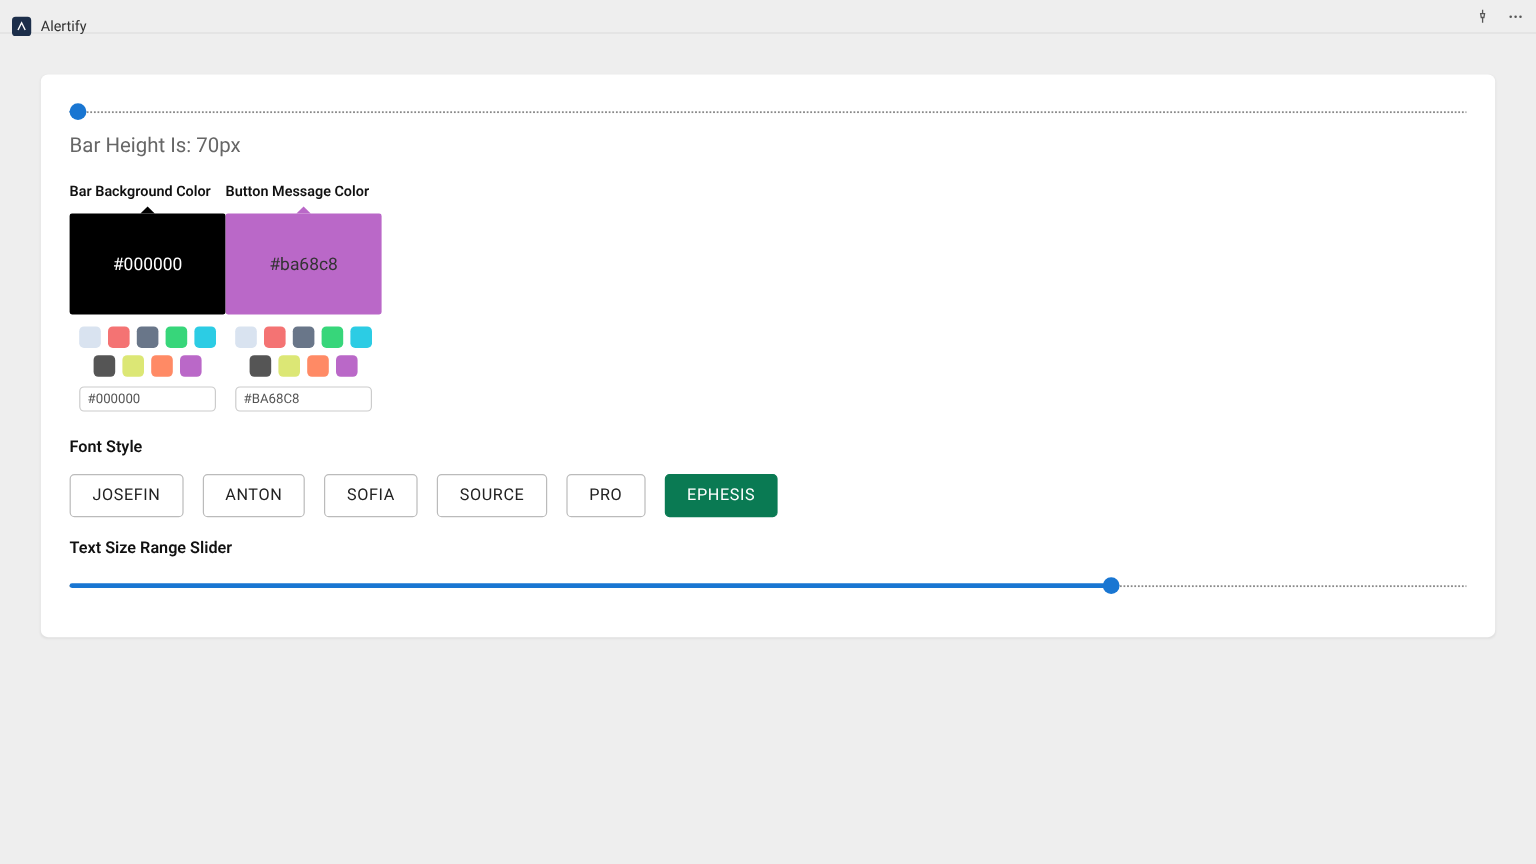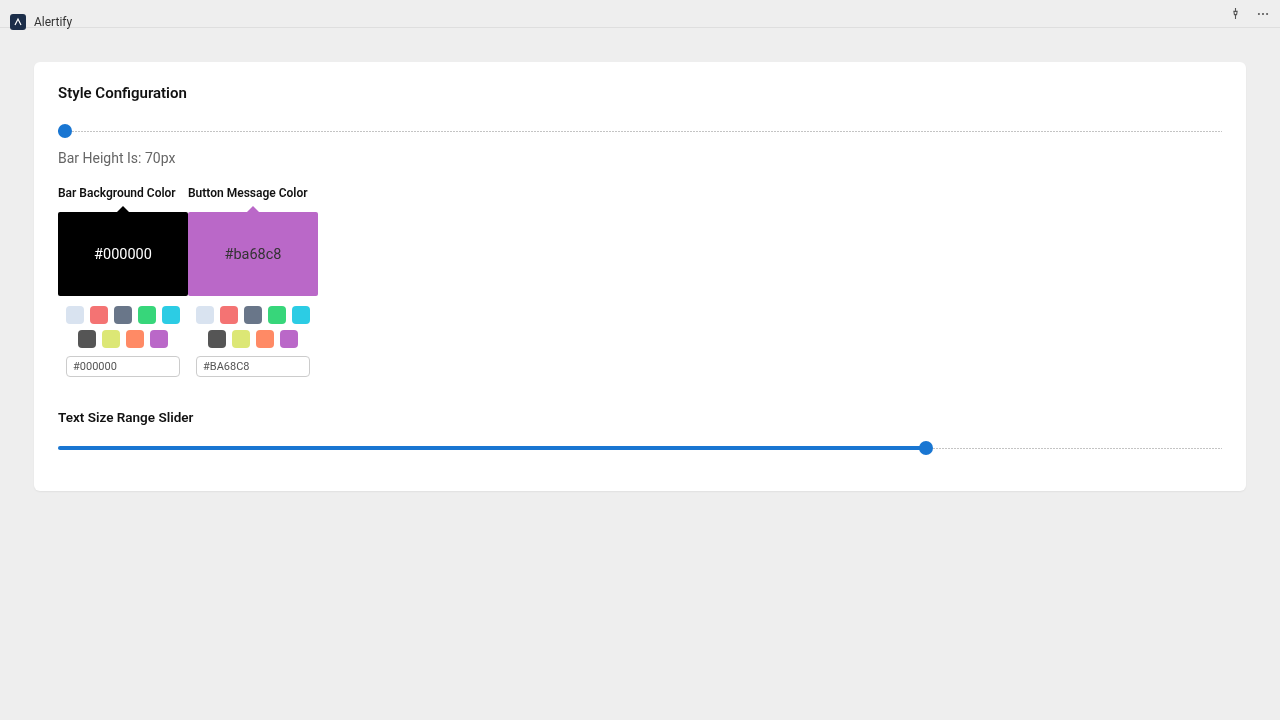--- a/index.html
+++ b/index.html
@@ -19,39 +19,39 @@
 
 .card { background: #fff; border-radius: 6px; padding: 22px 24px 24px 24px; box-shadow: 0 1px 2px rgba(0,0,0,0.06); }
 .card-title { font-size: 15px; font-weight: 600; color: #111; margin-bottom: 20px; }
 
 .section-label { font-size: 13.5px; font-weight: 600; color: #111; margin-bottom: 14px; }
 
 .slider-wrap { position: relative; height: 18px; margin-bottom: 10px; }
 .slider-track { position: absolute; top: 8px; left: 0; right: 0; height: 3px; background-image: radial-gradient(circle, #888 0.7px, transparent 0.7px); background-size: 3px 3px; background-repeat: repeat-x; background-position: center; }
 .slider-fill { position: absolute; top: 7px; left: 0; height: 4px; background: #1976d2; border-radius: 2px; }
 .slider-thumb { position: absolute; top: 2px; width: 14px; height: 14px; background: #1976d2; border-radius: 50%; margin-left: -7px; cursor: pointer; }
-.slider-status { font-size: 14px; color: #666; margin-bottom: 20px; }
+.slider-status { font-size: 17px; color: #666; margin-bottom: 20px; }
 
 .color-pickers { display: flex; margin-bottom: 22px; }
 .color-picker { width: 130px; position: relative; }
 .picker-label { font-size: 12px; font-weight: 600; color: #111; margin-bottom: 12px; white-space: nowrap; }
 .color-preview { width: 130px; height: 84px; display: flex; align-items: center; justify-content: center; font-size: 14.5px; position: relative; border-radius: 2px; margin-bottom: 10px; }
 .color-preview::before { content: ""; position: absolute; top: -6px; left: 50%; margin-left: -6px; border-left: 6px solid transparent; border-right: 6px solid transparent; border-bottom: 6px solid var(--preview-bg); }
 
 .swatches { display: flex; flex-wrap: wrap; gap: 6px; justify-content: center; margin-bottom: 8px; }
 .swatch { width: 18px; height: 18px; border-radius: 4px; cursor: pointer; }
 
 .hex-input { width: 114px; margin: 0 auto; display: block; padding: 3px 6px; font-size: 11px; border: 1px solid #ccc; border-radius: 4px; color: #555; }
 
 .font-style-section { margin-bottom: 18px; }
 .font-buttons { display: flex; gap: 16px; }
 .font-btn { padding: 9px 18px; border: 1px solid #bbb; background: #fff; border-radius: 4px; font-size: 13.5px; letter-spacing: 0.5px; cursor: pointer; color: #222; }
 .font-btn.active { background: #0a7a53; color: #fff; border-color: #0a7a53; }
 
-.text-size-section { margin-top: 32px; }
+.text-size-section { margin-top: 18px; }
 </style>
 </head>
 <body>
 
 <div class="topbar">
   <div class="topbar-left">
     <div class="app-icon">
       <svg width="10" height="10" viewBox="0 0 10 10">
           <path d="M2 8 L5 2 L8 8" stroke="#fff" stroke-width="1.2" fill="none"></path>
         </svg>
@@ -69,21 +69,20 @@
           <circle cx="5" cy="12" r="1.8"></circle>
           <circle cx="12" cy="12" r="1.8"></circle>
           <circle cx="19" cy="12" r="1.8"></circle>
         </svg>
     </span>
   </div>
 </div>
 
 <div class="workspace">
   <div class="card">
-    <div class="card-title">Style Configuration</div>
 
     <div class="slider-wrap">
       <div class="slider-track"></div>
       <div class="slider-fill" id="bar-fill" style="width: 0.6%;"></div>
       <div class="slider-thumb" id="bar-thumb" style="left: 0.6%;"></div>
     </div>
     <div class="slider-status" id="bar-status">Bar Height Is: 70px</div>
 
     <div class="color-pickers" id="pickers-row">
         <div class="color-picker">
@@ -113,20 +112,31 @@
             <div class="swatch" style="background: rgb(44, 204, 228);"></div>
             <div class="swatch" style="background: rgb(85, 85, 85);"></div>
             <div class="swatch" style="background: rgb(220, 231, 117);"></div>
             <div class="swatch" style="background: rgb(255, 138, 101);"></div>
             <div class="swatch" style="background: rgb(186, 104, 200);"></div>
           </div>
           <input class="hex-input" value="#BA68C8" style="">
         </div>
       </div>
 
+    <div class="font-style-section">
+      <div class="section-label">Font Style</div>
+      <div class="font-buttons" id="font-buttons">
+          <button class="font-btn">JOSEFIN</button>
+          <button class="font-btn">ANTON</button>
+          <button class="font-btn">SOFIA</button>
+          <button class="font-btn">SOURCE</button>
+          <button class="font-btn">PRO</button>
+          <button class="font-btn active">EPHESIS</button>
+        </div>
+    </div>
 
     <div class="text-size-section">
       <div class="section-label">Text Size Range Slider</div>
       <div class="slider-wrap">
         <div class="slider-track"></div>
         <div class="slider-fill" id="text-fill" style="width: 74.6%;"></div>
         <div class="slider-thumb" id="text-thumb" style="left: 74.6%;"></div>
       </div>
     </div>
 

